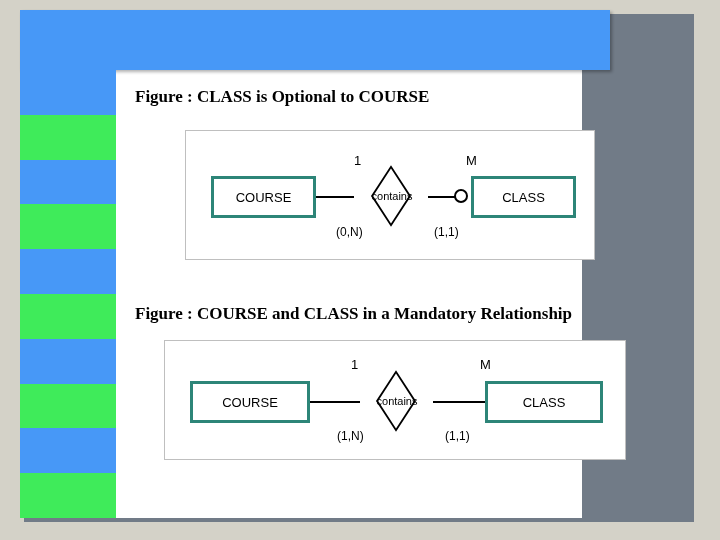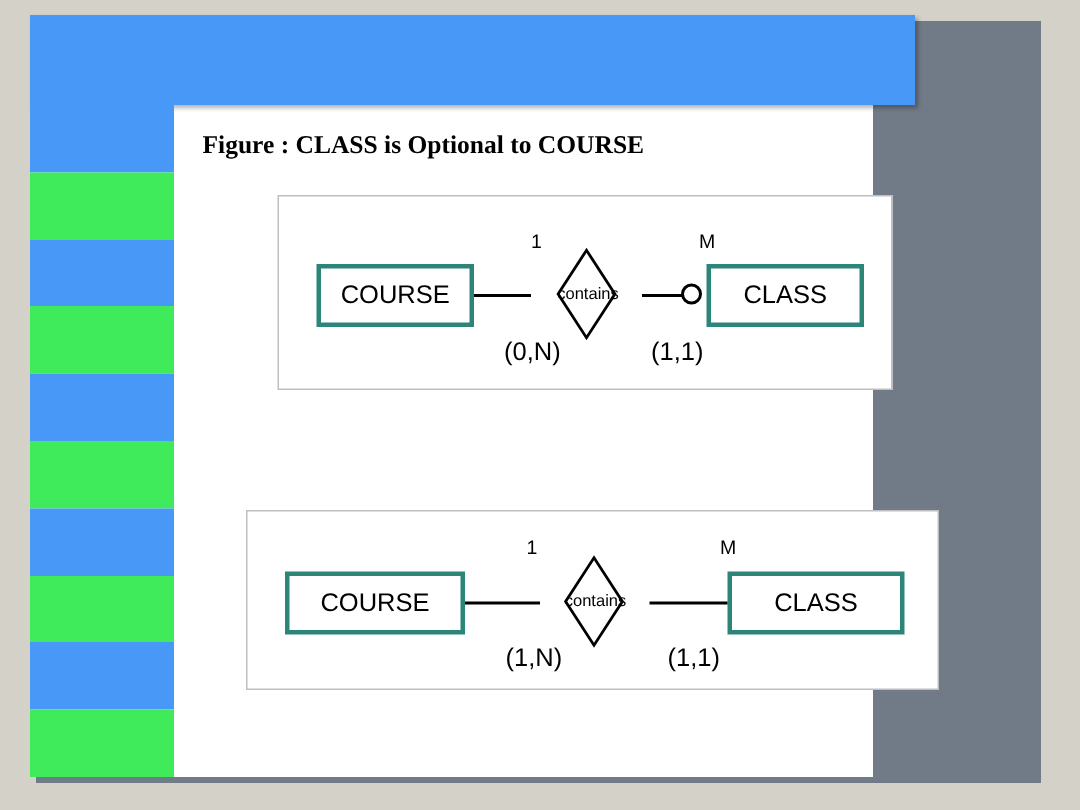--- a/index.html
+++ b/index.html
@@ -70,21 +70,21 @@
   .d2 { left: 144px; top: 330px; width: 462px; height: 120px; }
   
   .entity {
     position: absolute;
     border: 3px solid #2d8578;
     background: #fff;
     display: flex;
     align-items: center;
     justify-content: center;
     font-family: Arial, sans-serif;
-    font-size: 17px;
+    font-size: 13px;
   }
   .diamond-wrap {
     position: absolute;
   }
   .diamond {
     width: 100%;
     height: 100%;
     border: 2px solid #000;
     transform: rotate(45deg) skew(12deg, 12deg);
     background: #fff;
@@ -108,21 +108,21 @@
     height: 14px;
     border: 2px solid #000;
     border-radius: 50%;
     background: #fff;
   }
   .lbl {
     position: absolute;
     font-family: Arial, sans-serif;
     font-size: 13px;
   }
-  .lbl-small { font-size: 17px; text-align: right; }
+  .lbl-small { font-size: 12px; text-align: right; }
 </style>
 </head>
 <body>
 
 <div class="outer-shadow"></div>
 <div class="main-panel">
 
   <div class="blue-bar"></div>
 
   <div class="stripe-col">
@@ -161,20 +161,21 @@
 
     <div class="circ" style="left:268px; top:58px;"></div>
 
     <div class="lbl" style="left:168px; top:22px;">1</div>
     <div class="lbl" style="left:280px; top:22px;">M</div>
 
     <div class="lbl lbl-small" style="left:150px; top:94px;">(0,N)</div>
     <div class="lbl lbl-small" style="left:248px; top:94px;">(1,1)</div>
   </div>
 
+  <div class="caption cap2">Figure :   COURSE and CLASS in a Mandatory Relationship</div>
 
   <div class="diagram d2">
 
     <div class="entity" style="left:25px; top:40px; width:120px; height:42px;">
       <span>COURSE</span>
     </div>
 
     <div class="entity" style="left:320px; top:40px; width:118px; height:42px;">
       <span>CLASS</span>
     </div>

